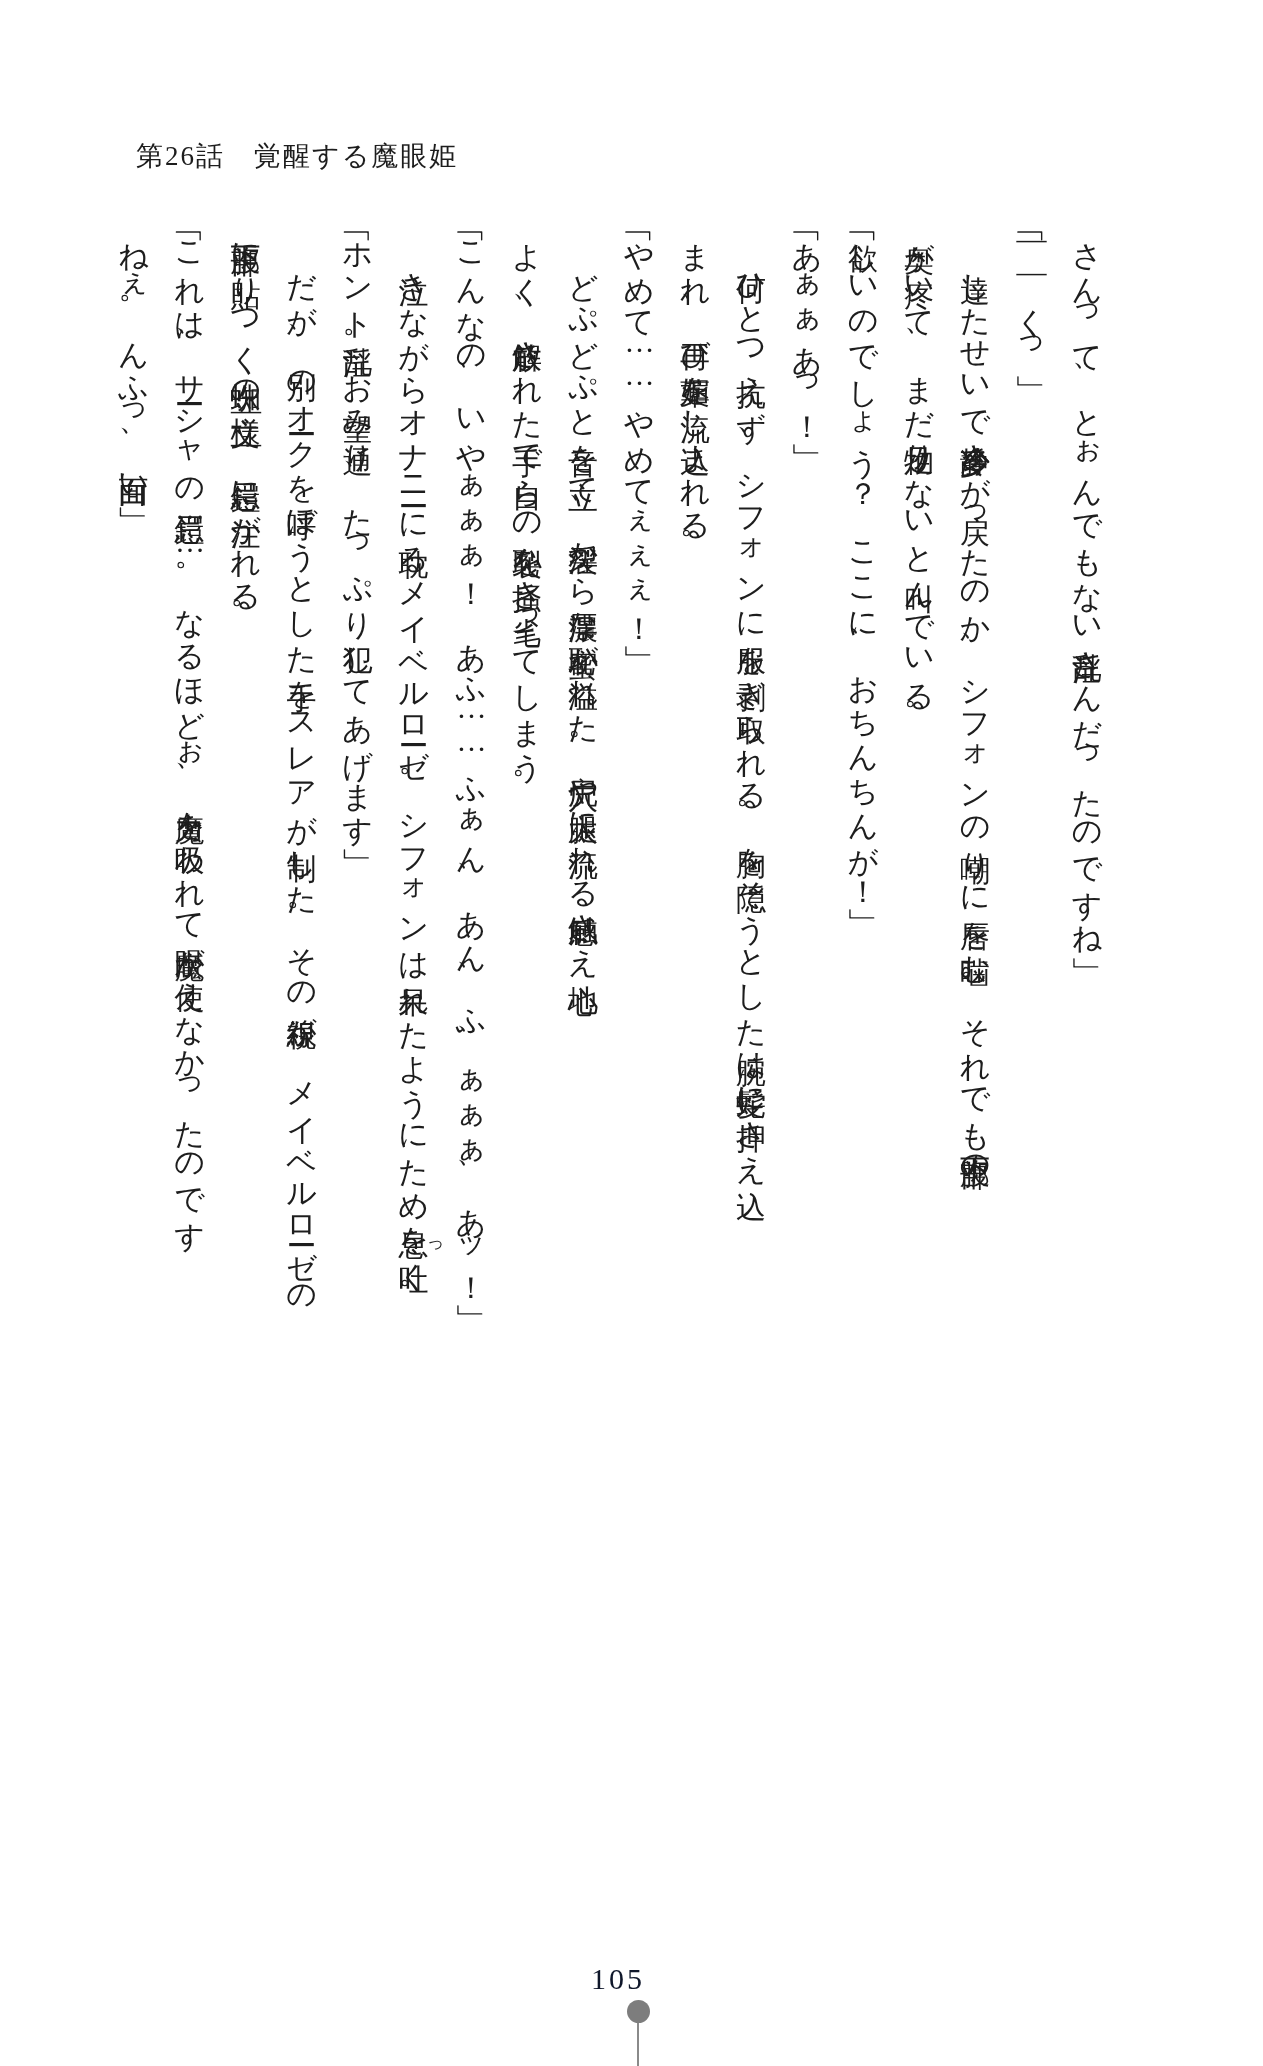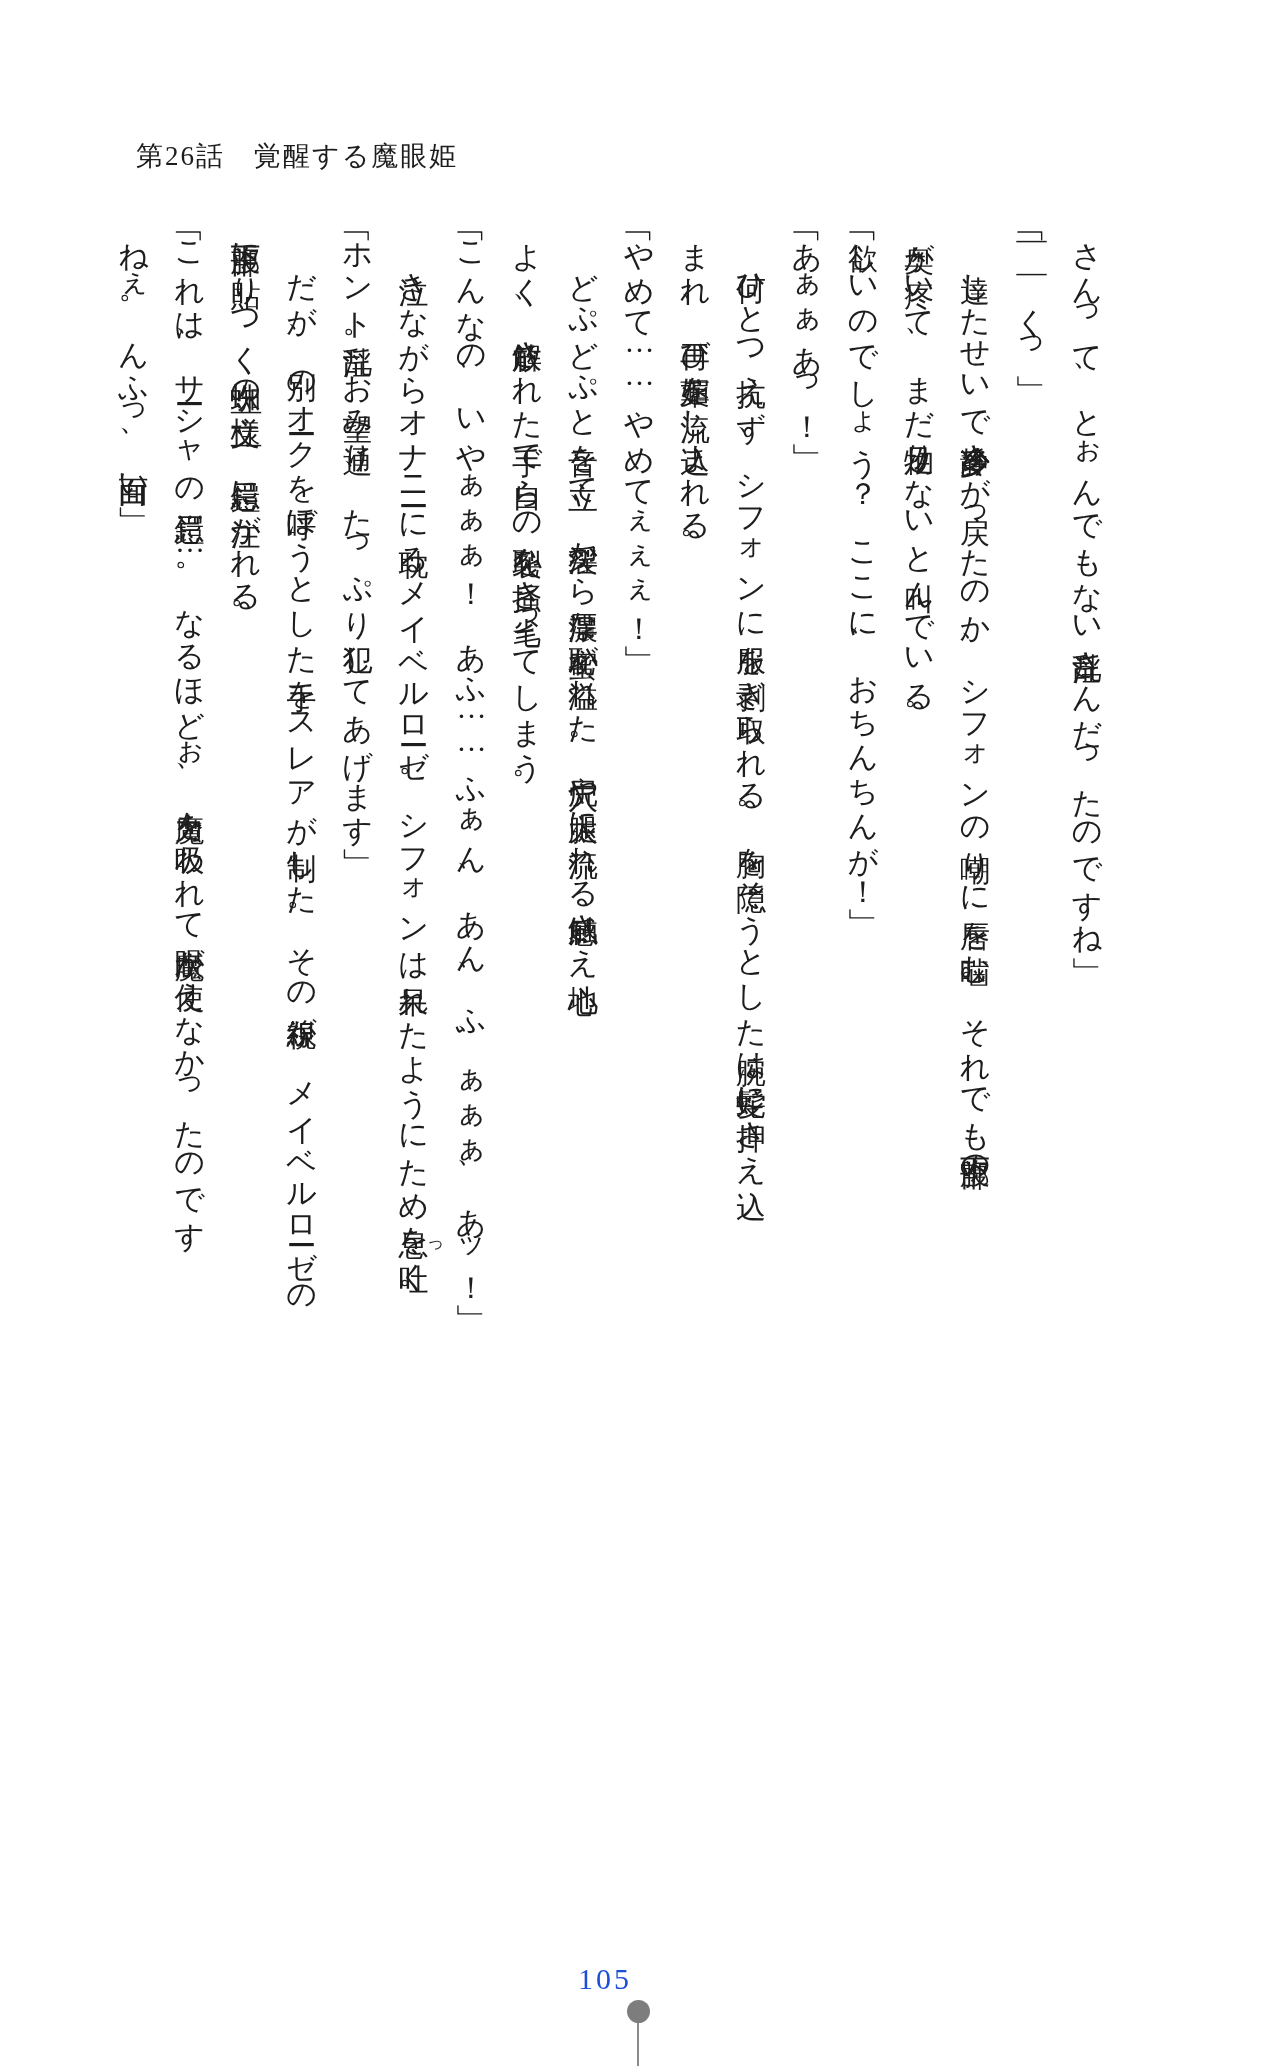--- a/index.html
+++ b/index.html
@@ -44,26 +44,26 @@
   .body-text .line.indent {
     text-indent: 30px;
   }
   .body-text ruby rt {
     font-size: 14px;
     letter-spacing: 0;
     color: #2a2a2a;
   }
   .page-number {
     position: absolute;
-    left: 605px;
+    left: 618px;
     top: 1962px;
     transform: translateX(-50%);
     font-size: 30px;
     letter-spacing: 3px;
-    color: #1d4ed8;
+    color: #0f172a;
   }
   .ornament-dot {
     position: absolute;
     left: 627px;
     top: 2000px;
     width: 23px;
     height: 23px;
     border-radius: 50%;
     background: #7d7d7d;
   }

